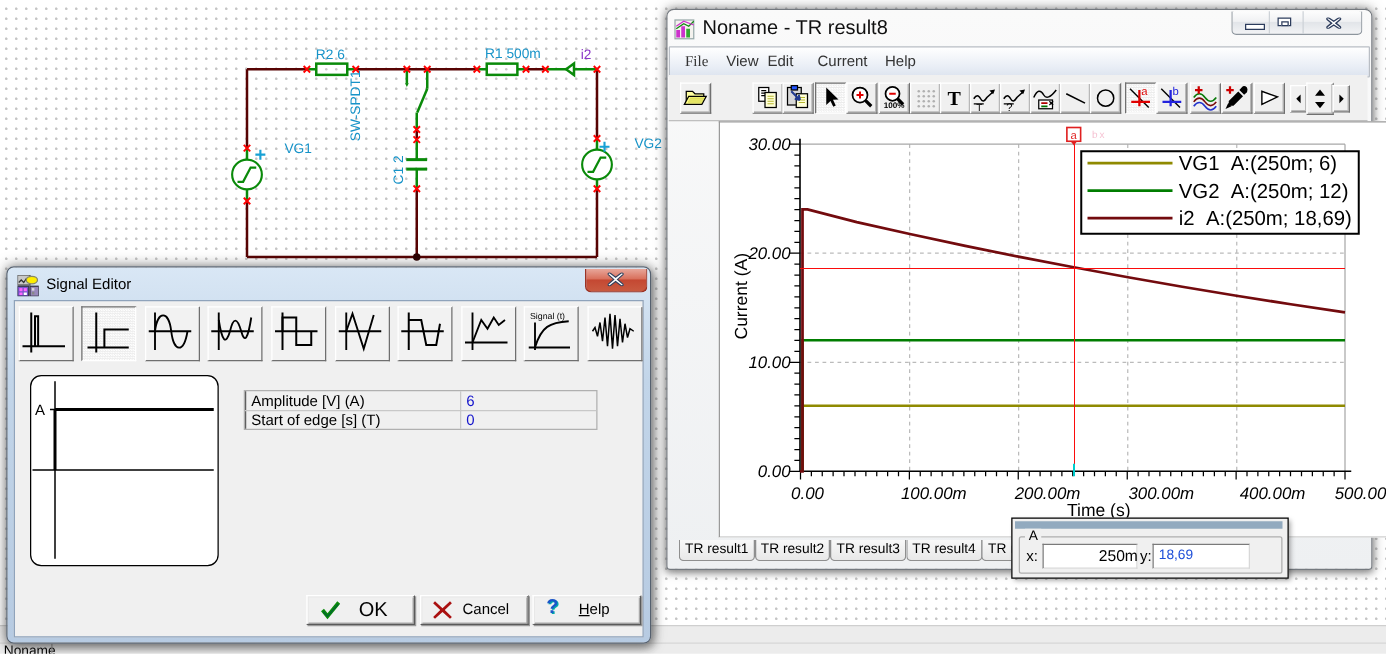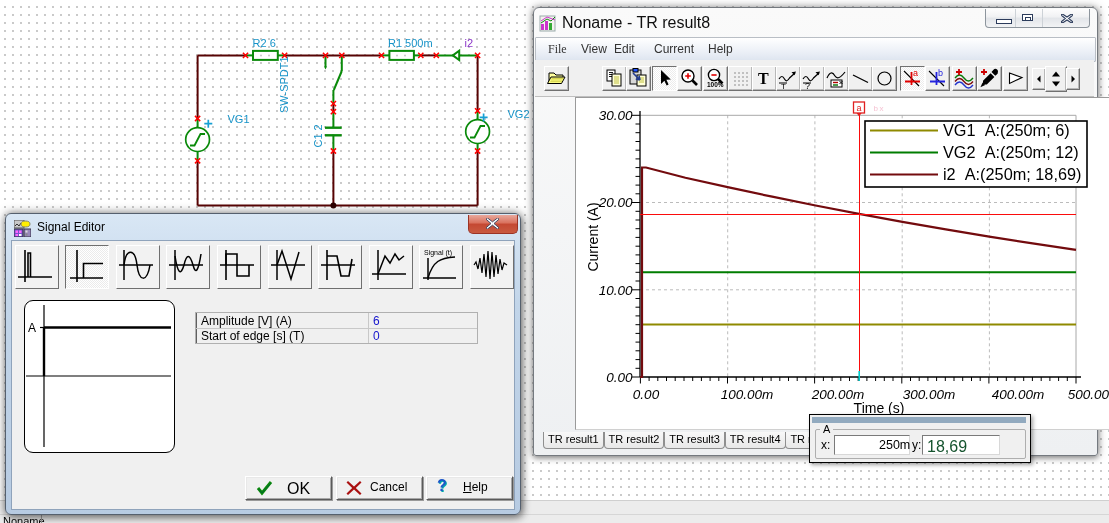--- a/index.html
+++ b/index.html
@@ -551,16 +551,16 @@
   <div class="abs" id="curpop" style="left:809px;top:414px;width:220px;height:47px;background:#f0f0f0;border:1.5px solid #000;box-shadow:2px 2px 4px rgba(0,0,0,0.35);">
     <div class="abs" style="left:2px;top:1.5px;width:214px;height:6px;background:#92aabf;"></div>
     <div class="abs" style="left:5px;top:14px;width:209px;height:28px;border:1px solid #aeaeae;border-radius:2px;"></div>
     <div class="abs" style="left:10px;top:8px;padding:0 3px;font-size:11px;color:#000;background:#f0f0f0;">A</div>
     <div class="abs" style="left:11px;top:23px;font-size:12px;color:#000;">x:</div>
     <div class="abs" style="left:24px;top:20px;width:74px;height:18px;background:#fff;border:1px solid #7a7a7a;border-right-color:#d8d8d8;border-bottom-color:#d8d8d8;">
       <div class="abs" style="left:4px;top:2px;font-size:12.5px;color:#000;margin-left:40px;">250m</div>
     </div>
     <div class="abs" style="left:102px;top:23px;font-size:12px;color:#000;">y:</div>
     <div class="abs" style="left:112px;top:20px;width:76px;height:18px;background:#fff;border:1px solid #7a7a7a;border-right-color:#d8d8d8;border-bottom-color:#d8d8d8;">
-      <div class="abs" style="left:4px;top:2px;font-size:16px;color:#14532d;">18,69</div>
+      <div class="abs" style="left:4px;top:2px;font-size:11px;color:#1d4ed8;">18,69</div>
     </div>
   </div>
 </div>
 
 </body></html>

